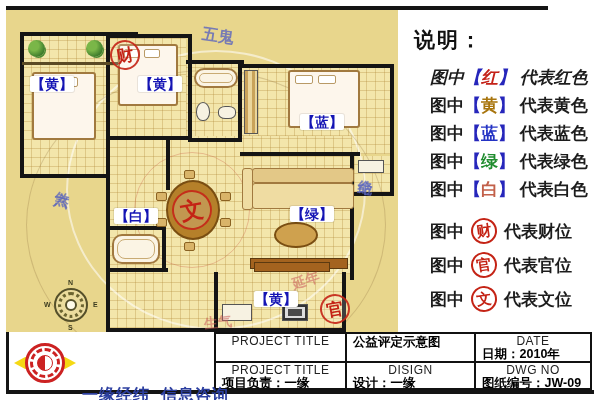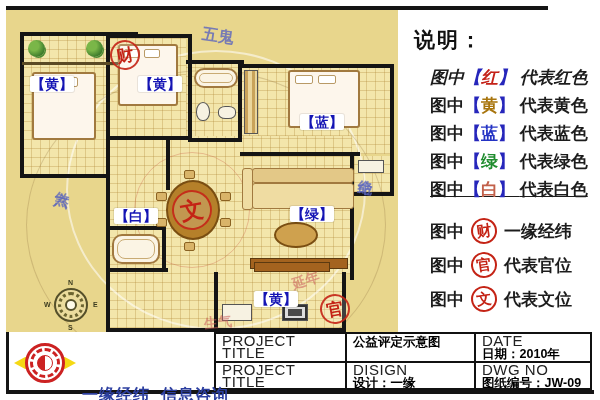--- a/index.html
+++ b/index.html
@@ -48,21 +48,21 @@
   .lgrow .br { color:#2626bb; }
   .c0 { color:#c42218; } .c1 { color:#a8750e; } .c2 { color:#2433c4; } .c3 { color:#1f8c2e; } .c4 { color:#c2604a; }
   .lgpos { position:absolute; left:30px; font-size:17px; font-weight:700; color:#1c1c1c; display:flex; align-items:center; gap:7px; white-space:nowrap; }
   .lgstamp { display:inline-flex; width:26px; height:26px; border:2px solid #c42315; border-radius:50%; color:#c42315; font-size:15px; font-weight:700; align-items:center; justify-content:center; transform:rotate(-8deg); }
 
   
   .tblock { position:absolute; left:214px; top:332px; width:378px; height:58px; border:2px solid #111; display:grid; grid-template-columns:34.5% 34.5% 31%; grid-template-rows:1fr 1fr; background:#fff; }
   .cell { border-left:2px solid #111; border-top:2px solid #111; padding:1px 6px; overflow:hidden; }
   .cell:nth-child(1), .cell:nth-child(2), .cell:nth-child(3) { border-top:none; }
   .cell:nth-child(1), .cell:nth-child(4) { border-left:none; }
-  .cell .lab { font-size:15px; color:#222; letter-spacing:.5px; line-height:12px; }
+  .cell .lab { font-size:12px; color:#222; letter-spacing:.5px; line-height:12px;text-align:center; }
   .cell .val { font-size:12.5px; font-weight:700; color:#000; line-height:14px; white-space:nowrap; }
 
   .logo { position:absolute; left:10px; top:336px; width:200px; height:54px; }
   .emblem { position:absolute; left:4px; top:4px; width:62px; height:46px; }
   .emblem .burst { position:absolute; left:0; top:15px; width:62px; height:16px; background:#f5d914;
                    clip-path:polygon(0 50%, 18% 12%, 50% 0, 82% 12%, 100% 50%, 82% 88%, 50% 100%, 18% 88%); }
   .emblem .ring { position:absolute; left:11px; top:3px; width:40px; height:40px; border:3px solid #c22; border-radius:50%; background:#fff; }
   .emblem .bagua { position:absolute; left:16px; top:8px; width:30px; height:30px; border:3px dashed #c22; border-radius:50%; }
   .emblem .taiji { position:absolute; left:23px; top:15px; width:16px; height:16px; border-radius:50%; background:linear-gradient(90deg,#c22 50%,#fff 50%); border:1px solid #c22; }
   .logo-text { position:absolute; left:72px; top:6px; color:#2c3fa0; font-size:16px; font-weight:700; line-height:21px; white-space:pre; letter-spacing:1px; }
@@ -194,28 +194,28 @@
     </div>
     <div class="lgrow" style="top:84px;">
       <span>图中</span><span class="br">【</span><span class="c1">黄</span><span class="br">】</span> <span>代表黄色</span>
     </div>
     <div class="lgrow" style="top:112px;">
       <span>图中</span><span class="br">【</span><span class="c2">蓝</span><span class="br">】</span> <span>代表蓝色</span>
     </div>
     <div class="lgrow" style="top:140px;">
       <span>图中</span><span class="br">【</span><span class="c3">绿</span><span class="br">】</span> <span>代表绿色</span>
     </div>
-    <div class="lgrow" style="top:168px;text-decoration:underline;">
+    <div class="lgrow" style="top:168px;">
       <span>图中</span><span class="br">【</span><span class="c4">白</span><span class="br">】</span> <span>代表白色</span>
     </div>
 
     <div class="lgpos" style="top:208px;">
       <span>图中</span>
       <span class="lgstamp">财</span>
-      <span>一缘经纬</span>
+      <span>代表财位</span>
     </div>
     <div class="lgpos" style="top:242px;">
       <span>图中</span>
       <span class="lgstamp">官</span>
       <span>代表官位</span>
     </div>
     <div class="lgpos" style="top:276px;">
       <span>图中</span>
       <span class="lgstamp">文</span>
       <span>代表文位</span>

